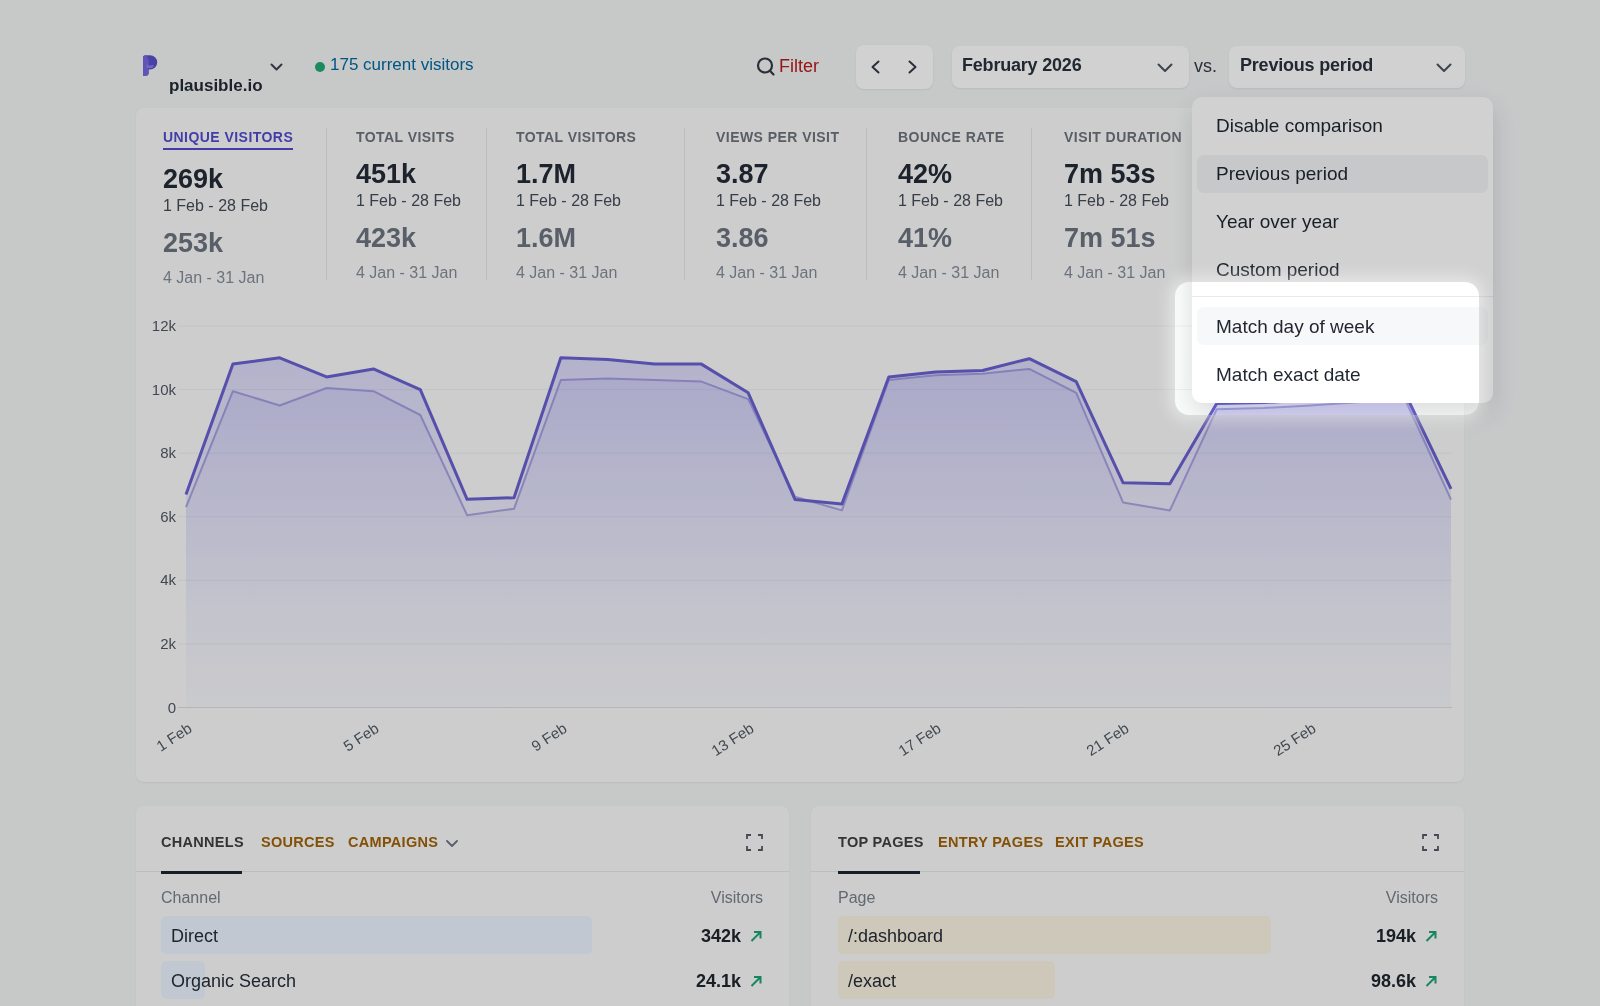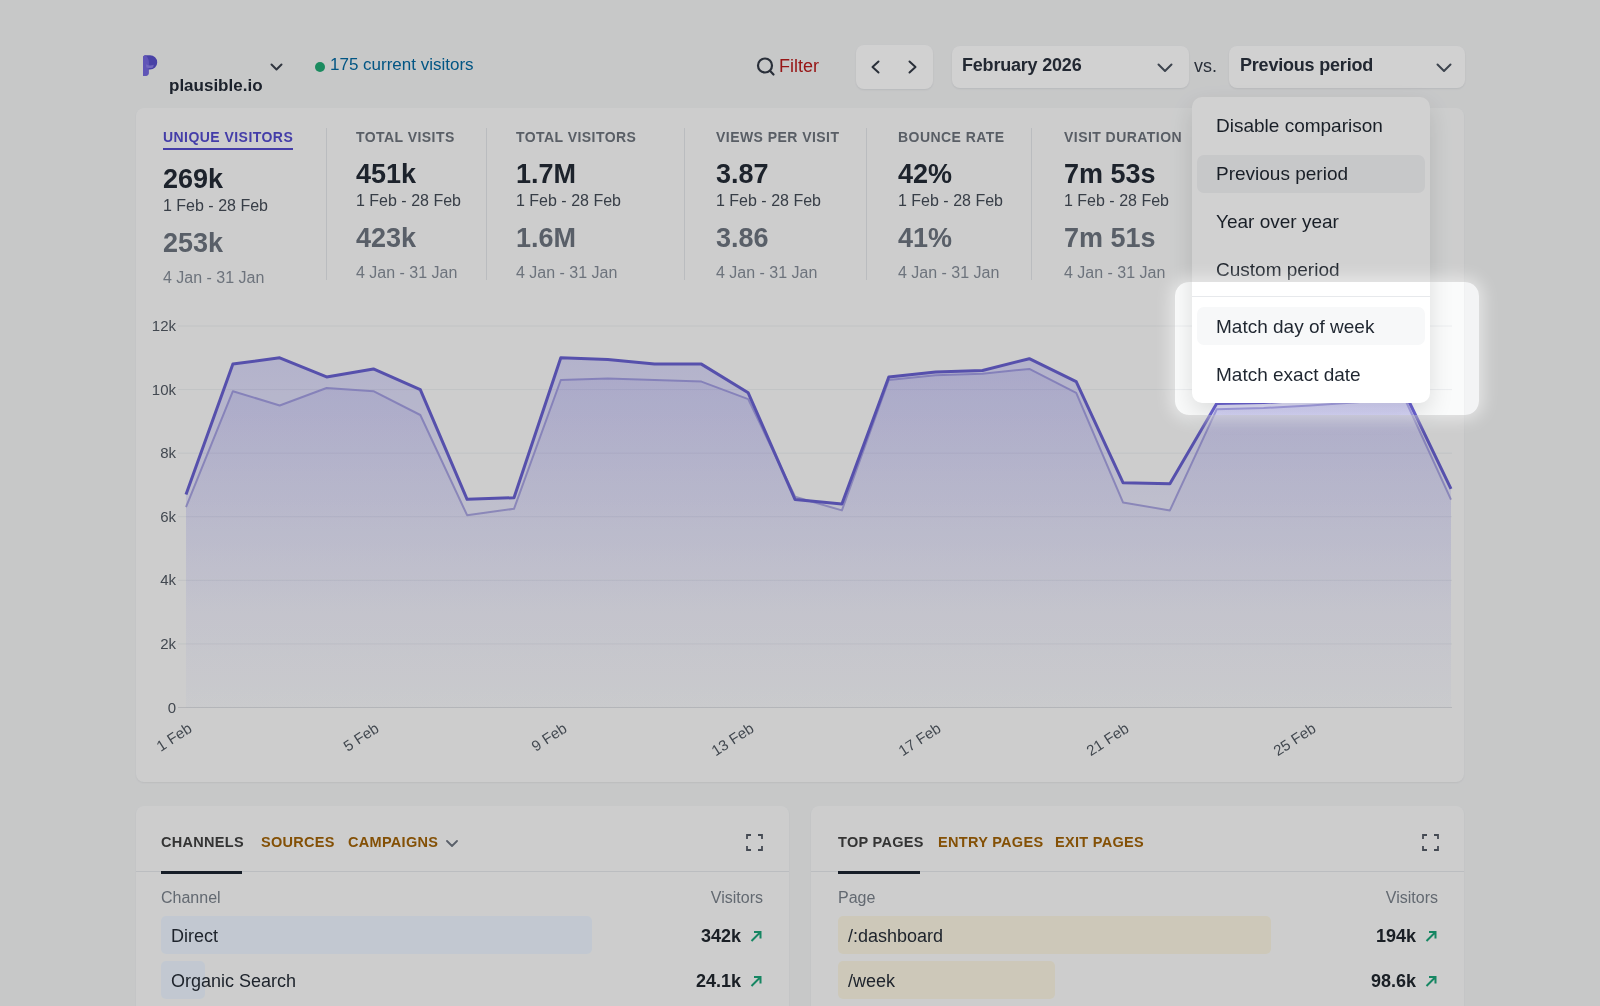--- a/index.html
+++ b/index.html
@@ -25,21 +25,21 @@
 #main-card { left:136px; top:108px; width:1328px; height:674px; }
 .stat { position:absolute; top:21px; }
 .stat .lbl { font-size:14px; font-weight:700; letter-spacing:.45px; color:#6d737c; white-space:nowrap; }
 .stat .lbl.active { color:#544bce; border-bottom:2px solid #544bce; padding-bottom:3px; }
 .stat .n1 { margin-top:14px; font-size:27px; font-weight:700; color:#242b36; }
 .stat .d1 { margin-top:2px; font-size:16px; color:#454c57; }
 .stat .n2 { margin-top:13px; font-size:27px; font-weight:700; color:#6d747f; }
 .stat .d2 { margin-top:10px; font-size:16px; color:#868d98; }
 .vdiv { position:absolute; top:20px; height:152px; width:1px; background:#e3e6ea; }
 
-#menu { position:absolute; left:1192px; top:97px; width:238px; height:306px; background:#fff; border-radius:10px; box-shadow:0 10px 24px rgba(0,0,0,.12); z-index:5; }
+#menu { position:absolute; left:1192px; top:97px; width:301px; height:306px; background:#fff; border-radius:10px; box-shadow:0 10px 24px rgba(0,0,0,.12); z-index:5; }
 .mi { position:absolute; left:24px; font-size:19px; color:#1f2630; }
 .mrow { position:absolute; left:5px; right:5px; height:38px; border-radius:7px; }
 #menu .sel { background:#f3f4f6; }
 #menu .hov { background:#f7f8f9; }
 #menu .div { position:absolute; left:0; right:0; top:199px; height:1px; background:#e7e9ec; }
 
 #spot { position:absolute; left:1175px; top:282px; width:304px; height:133px; border-radius:14px; box-shadow:0 0 0 3000px rgba(0,0,0,0.18); z-index:50; }
 #spot::after { content:""; position:absolute; left:0; top:0; right:0; bottom:0; border-radius:14px; box-shadow:0 0 16px 5px rgba(255,255,255,0.5); }
 
 #card-l { left:136px; top:806px; width:653px; height:260px; }
@@ -245,20 +245,20 @@
   <div class="tabon" style="left:27px;width:82px"></div>
   <div class="thead" style="left:27px;top:83px">Page</div>
   <div class="thead" style="right:26px;top:83px">Visitors</div>
   <div class="row-bar" style="left:27px;top:110px;width:433px;height:38px;background:#fbf5e2"></div>
   <div class="row-txt" style="left:37px;top:120px">/:dashboard</div>
   <div class="row-val" style="right:48px;top:120px">194k</div>
   <svg class="abs" style="right:27px;top:124px;position:absolute" width="12" height="13" fill="none" stroke="#1ba478" stroke-width="2">
       <path d="M1.5 11 L10.5 2 M4 2 H10.5 V8.5"></path>
     </svg>
   <div class="row-bar" style="left:27px;top:155px;width:217px;height:38px;background:#fbf5e2"></div>
-  <div class="row-txt" style="left:37px;top:165px">/week</div>
+  <div class="row-txt" style="left:37px;top:165px">/exact</div>
   <div class="row-val" style="right:48px;top:165px">98.6k</div>
   <svg class="abs" style="right:27px;top:169px;position:absolute" width="12" height="13" fill="none" stroke="#1ba478" stroke-width="2">
       <path d="M1.5 11 L10.5 2 M4 2 H10.5 V8.5"></path>
     </svg>
 </div>
 
 <div id="spot"></div>
 
 </body></html>

